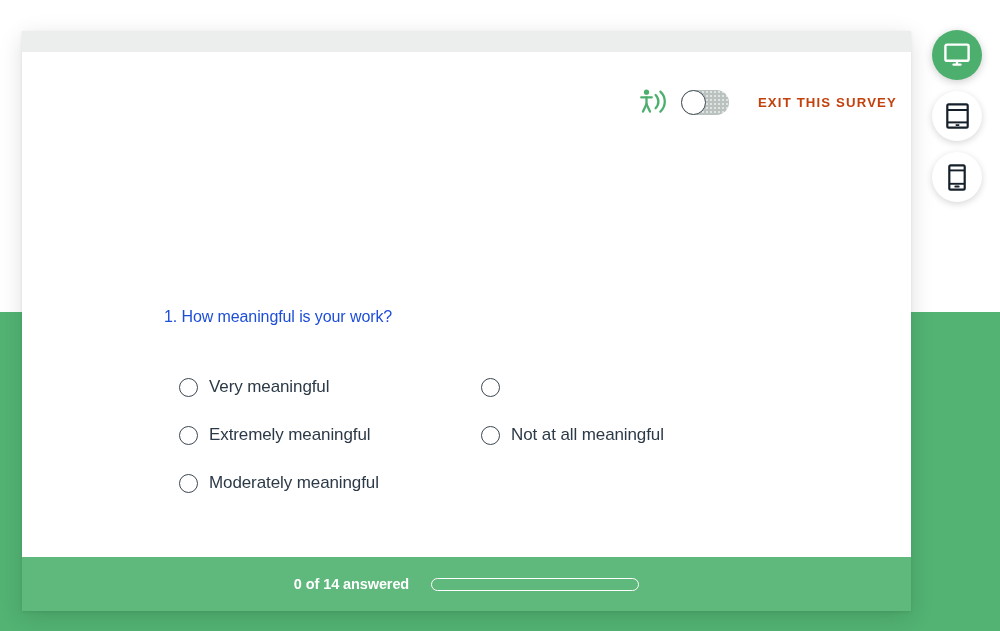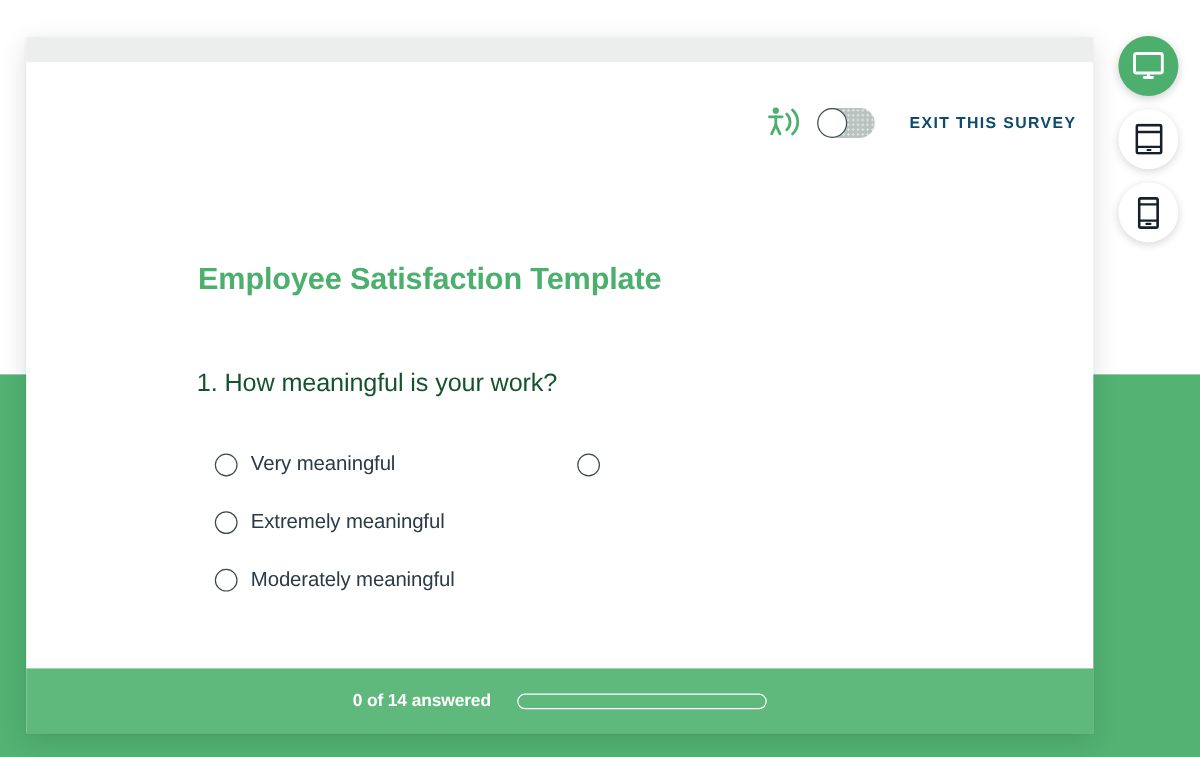--- a/index.html
+++ b/index.html
@@ -93,43 +93,43 @@
     height: 25px;
     border-radius: 50%;
     background: #ffffff;
     border: 1.4px solid #3f4a54;
   }
 
   .exit-survey {
     font-size: 13.2px;
     font-weight: bold;
     letter-spacing: 1.15px;
-    color: #0c4a6e;
+    color: #c2410c;
     cursor: pointer;
     white-space: nowrap;
     padding-left: 16px;
   }
 
   
   .survey-title {
     position: absolute;
     left: 143px;
     top: 167px;
     font-size: 25.5px;
     font-weight: bold;
     color: #4caf6e;
     letter-spacing: -0.1px;
   }
 
   .question-text {
     position: absolute;
     left: 142px;
     top: 256px;
-    font-size: 21px;
-    color: #14532d;
+    font-size: 16px;
+    color: #1d4ed8;
     letter-spacing: -0.1px;
   }
 
   .options-grid {
     position: absolute;
     left: 157px;
     top: 311px;
     width: 620px;
   }
 
@@ -256,21 +256,20 @@
           </svg>
         </span>
 
         <div class="a11y-toggle">
           <div class="knob"></div>
         </div>
 
         <div class="exit-survey">EXIT THIS SURVEY</div>
       </div>
 
-      <div class="survey-title">Employee Satisfaction Template</div>
 
       <div class="question-text">1. How meaningful is your work?</div>
 
       <div class="options-grid">
 
         <div class="option-col left">
           <div class="option-row">
             <span class="radio-circle"></span>
             <span class="option-label">Very meaningful</span>
           </div>
@@ -280,20 +279,24 @@
           </div>
           <div class="option-row">
             <span class="radio-circle"></span>
             <span class="option-label">Moderately meaningful</span>
           </div>
         </div>
 
         <div class="option-col right">
           <div class="option-row">
             <span class="radio-circle"></span>
+          </div>
+          <div class="option-row">
+            <span class="radio-circle"></span>
+            <span class="option-label">Not at all meaningful</span>
           </div>
         </div>
 
       </div>
 
     </div>
 
     <div class="card-footer">
       <div class="answered-count">0 of 14 answered</div>
       <div class="progress-track">

